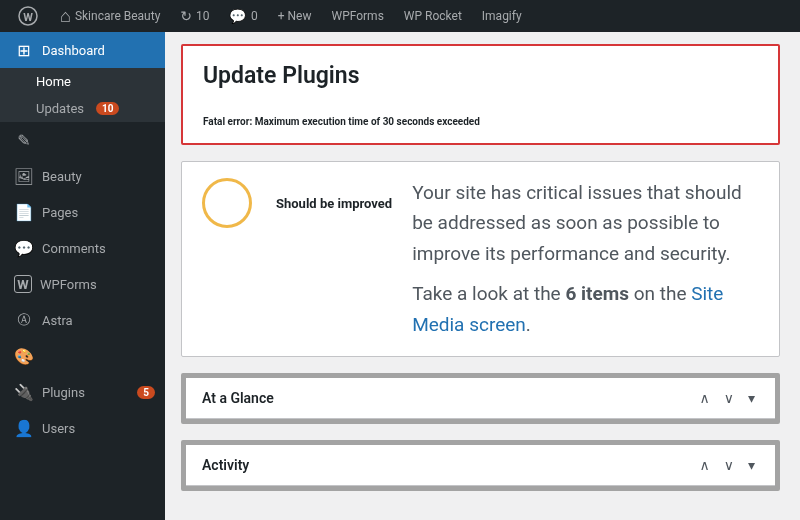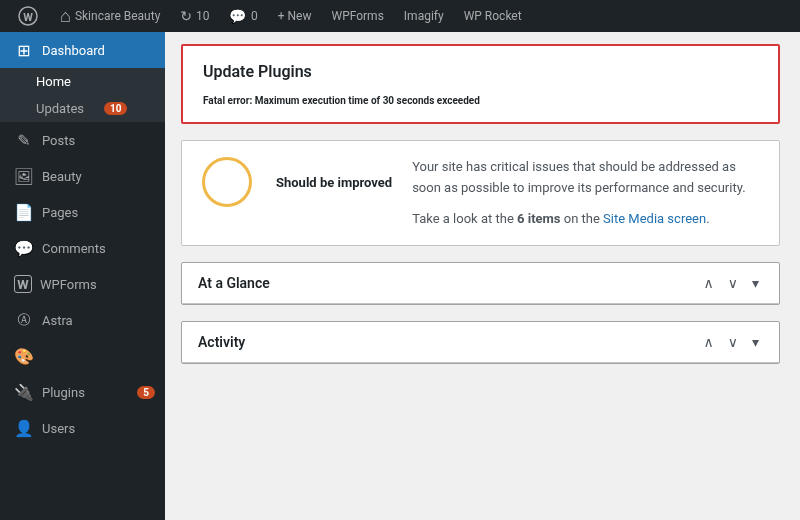--- a/index.html
+++ b/index.html
@@ -107,24 +107,24 @@
 
     
     .update-plugins-box {
       border: 2px solid #d63638;
       background: #fff;
       padding: 16px 20px;
       margin-bottom: 16px;
       border-radius: 2px;
     }
     .update-plugins-box h2 {
-      font-size: 16px;
+      font-size: 23px;
       font-weight: 600;
       color: #1d2327;
-      margin-bottom: 14px;
+      margin-bottom: 27px;
     }
     .update-process-msg {
       color: #50575e;
       margin-bottom: 10px;
       font-size: 13px;
       line-height: 1.5;
     }
     .fatal-error {
       color: #1d2327;
       font-size: 10px;
@@ -157,33 +157,33 @@
       background: #fff;
     }
     .health-label {
       font-weight: 700;
       font-size: 13px;
       color: #1d2327;
       text-align: center;
     }
     .health-text {
       color: #50575e;
-      font-size: 13px;
+      font-size: 19px;
       line-height: 1.6;
       flex: 1;
     }
     .health-text a {
       color: #2271b1;
       text-decoration: none;
     }
 
     
     .widget-panel {
       background: #fff;
-      border: 1px solid #a3a3a3;
+      border: 5px solid #a3a3a3;
       margin-bottom: 16px;
       border-radius: 2px;
     }
     .widget-header {
       display: flex;
       align-items: center;
       justify-content: space-between;
       padding: 10px 16px;
       border-bottom: 1px solid #c3c4c7;
       cursor: pointer;
@@ -229,49 +229,48 @@
     <span style="font-size:14px;">💬</span>
     <span>0</span>
   </div>
   <div class="admin-bar-item">
     <span>+ New</span>
   </div>
   <div class="admin-bar-item">
     <span>WPForms</span>
   </div>
   <div class="admin-bar-item">
+    <span>WP Rocket</span>
+  </div>
+  <div class="admin-bar-item">
     <span>Imagify</span>
-  </div>
-  <div class="admin-bar-item">
-    <span>WP Rocket</span>
   </div>
 </div>
 
 <div class="layout">
 
   <nav class="sidebar">
 
     <div class="sidebar-item active">
       <span class="icon">⊞</span>
       <span class="label">Dashboard</span>
     </div>
 
     <div class="sidebar-sub">
       <div class="sidebar-sub-item active">
         <span>Home</span>
       </div>
-      <div class="sidebar-sub-item" style="gap:20px;">
+      <div class="sidebar-sub-item" style="gap:12px;">
         <span>Updates</span>
         <span class="badge">10</span>
       </div>
     </div>
 
     <div class="sidebar-item">
       <span class="icon">✎</span>
-      <span class="label">Posts</span>
     </div>
 
     <div class="sidebar-item">
       <span class="icon">🖼</span>
       <span class="label">Beauty</span>
     </div>
 
     <div class="sidebar-item">
       <span class="icon">📄</span>
       <span class="label">Pages</span>

